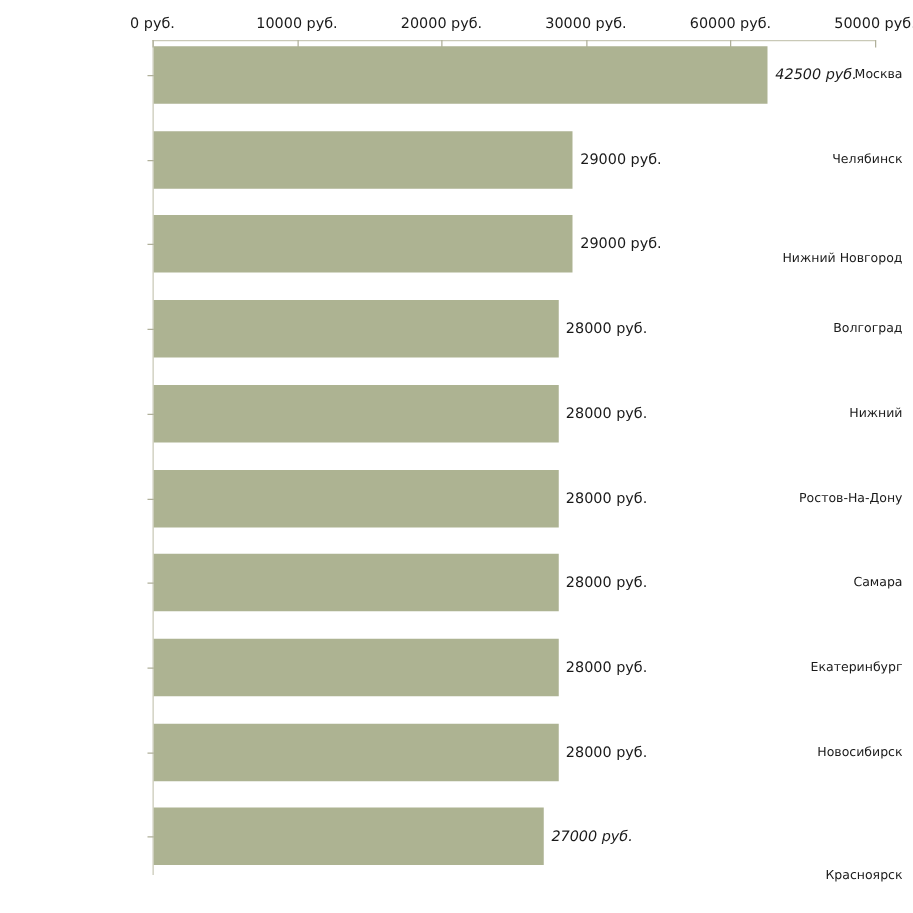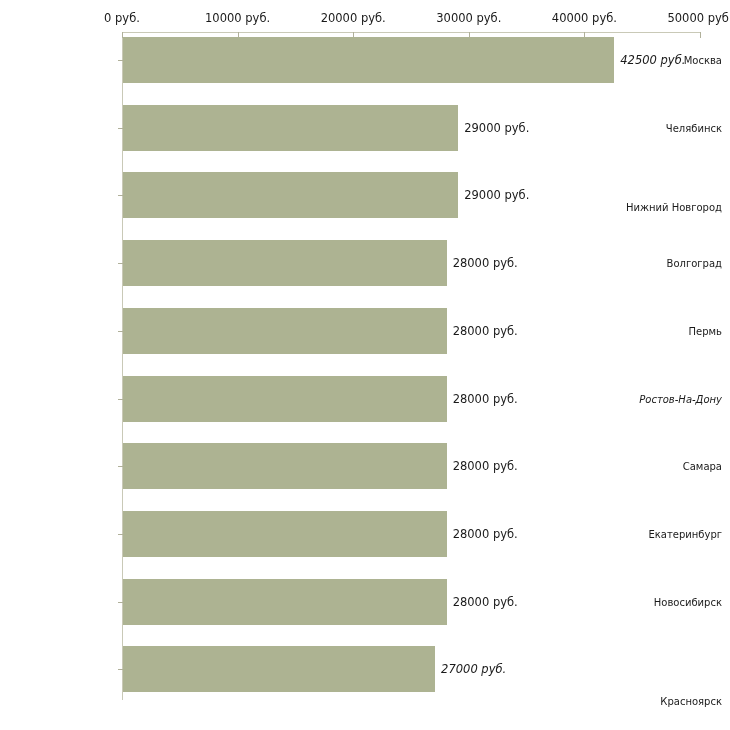--- a/index.html
+++ b/index.html
@@ -103,42 +103,42 @@
       <div class="x-tick" style="left: 353.2px;"></div>
       <div class="x-tick" style="left: 468.8px;"></div>
       <div class="x-tick" style="left: 584.4px;"></div>
       <div class="x-tick" style="left: 700px;"></div>
     </div>
   <div id="x-labels-layer">
       <div class="x-tick-label" style="left: 122px;">0 руб.</div>
       <div class="x-tick-label" style="left: 237.6px;">10000 руб.</div>
       <div class="x-tick-label" style="left: 353.2px;">20000 руб.</div>
       <div class="x-tick-label" style="left: 468.8px;">30000 руб.</div>
-      <div class="x-tick-label" style="left: 584.4px;">40000 руб.</div>
+      <div class="x-tick-label" style="left: 584.4px;">60000 руб.</div>
       <div class="x-tick-label" style="left: 700px;">50000 руб.</div>
     </div>
   <div id="y-ticks-layer">
       <div class="y-tick" style="top: 60px;"></div>
       <div class="y-tick" style="top: 127.7px;"></div>
       <div class="y-tick" style="top: 195.4px;"></div>
       <div class="y-tick" style="top: 263.1px;"></div>
       <div class="y-tick" style="top: 330.8px;"></div>
       <div class="y-tick" style="top: 398.5px;"></div>
       <div class="y-tick" style="top: 466.2px;"></div>
       <div class="y-tick" style="top: 533.9px;"></div>
       <div class="y-tick" style="top: 601.6px;"></div>
       <div class="y-tick" style="top: 669.3px;"></div>
     </div>
   <div id="cat-labels-layer">
       <div class="cat-label" style="top: 60px;">Москва</div>
       <div class="cat-label" style="top: 127.7px;">Челябинск</div>
       <div class="cat-label" style="top: 195.4px; margin-top: 12px;">Нижний Новгород</div>
       <div class="cat-label" style="top: 263.1px;">Волгоград</div>
-      <div class="cat-label" style="top: 330.8px;">Пермь</div>
-      <div class="cat-label" style="top: 398.5px; font-style: italic;">Ростов-На-Дону</div>
+      <div class="cat-label" style="top: 330.8px;">Нижний</div>
+      <div class="cat-label" style="top: 398.5px;">Ростов-На-Дону</div>
       <div class="cat-label" style="top: 466.2px;">Самара</div>
       <div class="cat-label" style="top: 533.9px;">Екатеринбург</div>
       <div class="cat-label" style="top: 601.6px;">Новосибирск</div>
       <div class="cat-label" style="top: 701px;">Красноярск</div>
     </div>
   <div id="bars-layer">
       <div class="bar" title="Москва: 42500 руб." style="top: 37px; height: 46px; width: 491.3px; background: rgb(173, 179, 146);"></div>
       <div class="bar" title="Челябинск: 29000 руб." style="top: 104.7px; height: 46px; width: 335.24px; background: rgb(173, 179, 146);"></div>
       <div class="bar" title="Нижний Новгород: 29000 руб." style="top: 172.4px; height: 46px; width: 335.24px; background: rgb(173, 179, 146);"></div>
       <div class="bar" title="Волгоград: 28000 руб." style="top: 240.1px; height: 46px; width: 323.68px; background: rgb(173, 179, 146);"></div>

